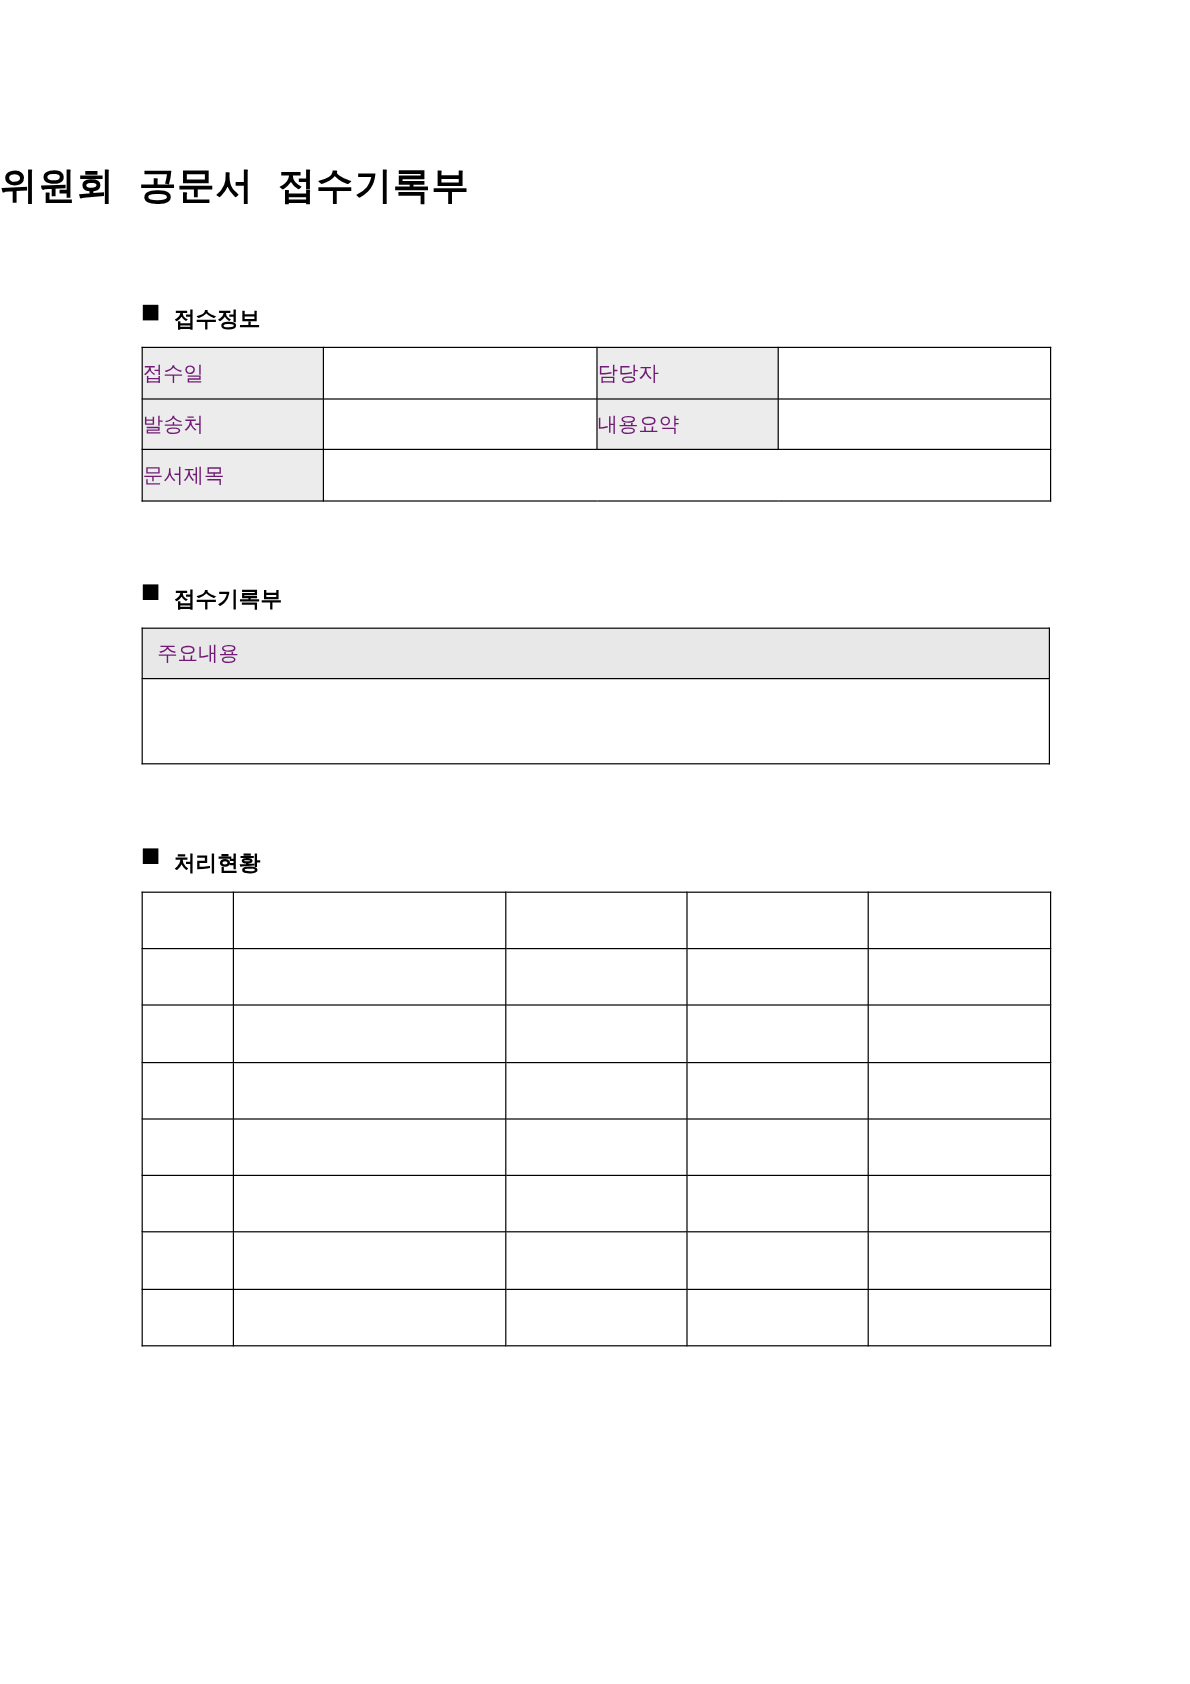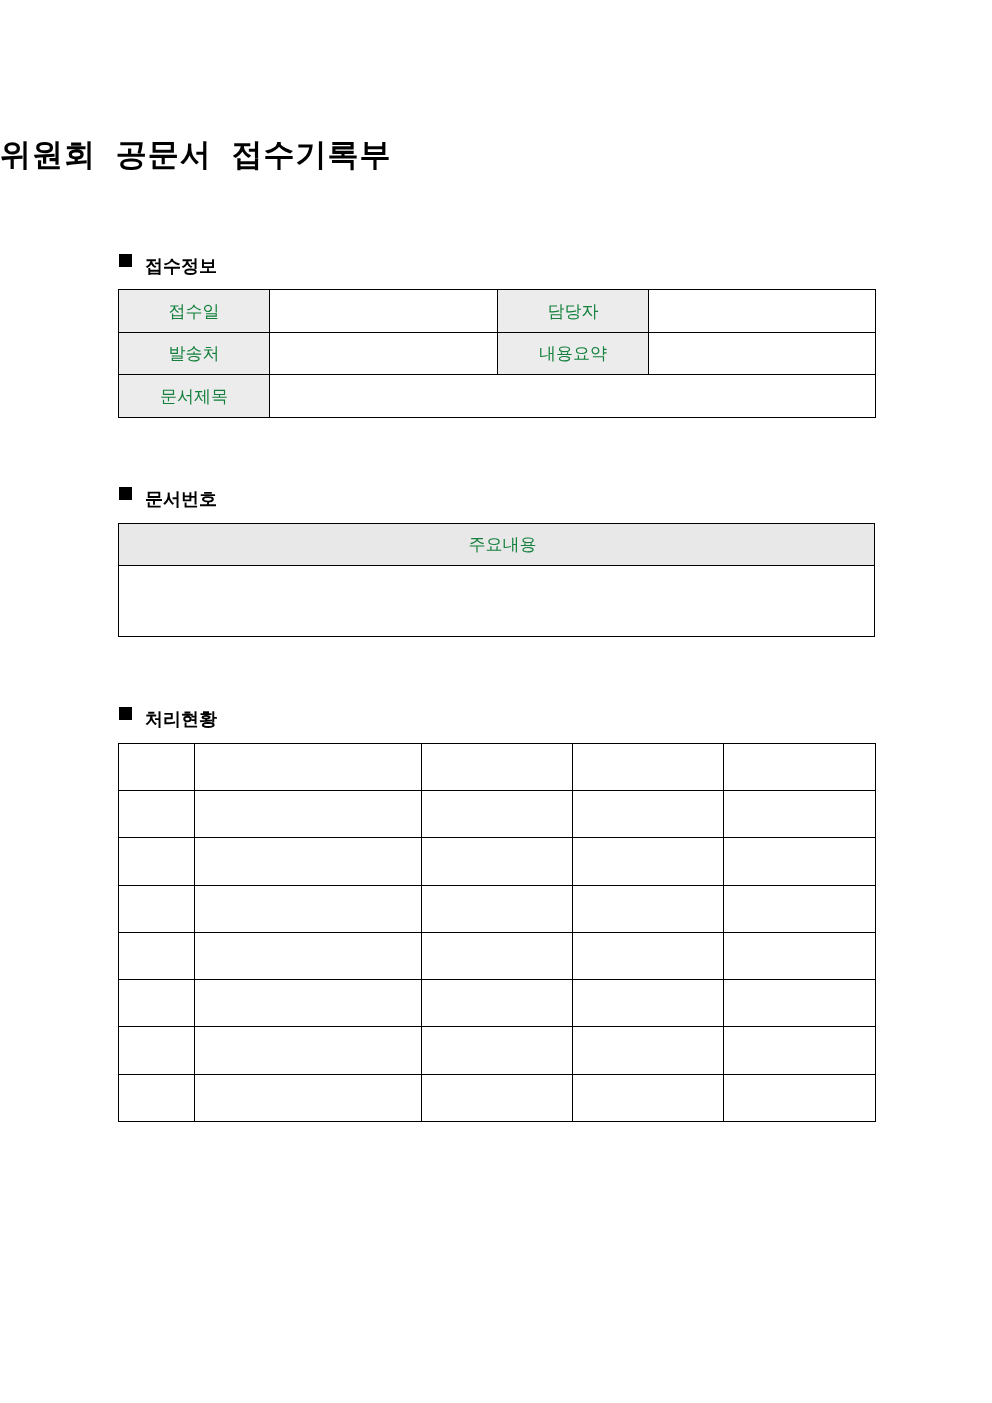--- a/index.html
+++ b/index.html
@@ -1,21 +1,21 @@
 <!DOCTYPE html>
 <html><head>
 <meta charset="utf-8">
 <style>
   html, body { margin: 0; padding: 0; background: #ffffff; }
   body { width: 992px; height: 1403px; position: relative; font-family: "DejaVu Sans", "Liberation Sans", sans-serif; color: #000; }
   .title { position: absolute; top: 134px; left: 0; width: 791px; text-align: left; font-size: 31px; font-weight: bold; letter-spacing: 1px; word-spacing: 8px; }
   .section-head { position: absolute; left: 119px; font-size: 18px; font-weight: bold; display: flex; align-items: flex-start; }
   .section-head .sq { display: inline-block; width: 13px; height: 13px; background: #000; margin-right: 13px; }
   table { position: absolute; border-collapse: collapse; table-layout: fixed; }
-  td { border: 1.3px solid #000; padding: 0; font-size: 17px; text-align: center; vertical-align: middle; color: #15803d; }
+  td { border: 1.3px solid #000; padding: 0; font-size: 17px; text-align: left; vertical-align: middle; color: #701a75; }
   td.lbl { background: #ececec; }
   td.hd { background: #e8e8e8; padding-left: 12px; }
 </style>
 </head>
 <body>
 
 <div class="title">위원회 공문서 접수기록부</div>
 
 <div class="section-head" style="top:254px;">
   <span class="sq"></span>
@@ -43,21 +43,21 @@
   </tr>
   <tr style="height:43px;">
     <td class="lbl">문서제목</td>
     <td colspan="3"></td>
   </tr>
 </tbody>
   </table>
 
 <div class="section-head" style="top:487px;">
   <span class="sq"></span>
-  <span>문서번호</span>
+  <span>접수기록부</span>
 </div>
 <table style="top:523px; left:118px; width:757px;">
   <tbody>
       <tr style="height:42px;">
     <td class="hd">주요내용</td>
   </tr>
   <tr style="height:71px;">
     <td></td>
   </tr>
 </tbody>

